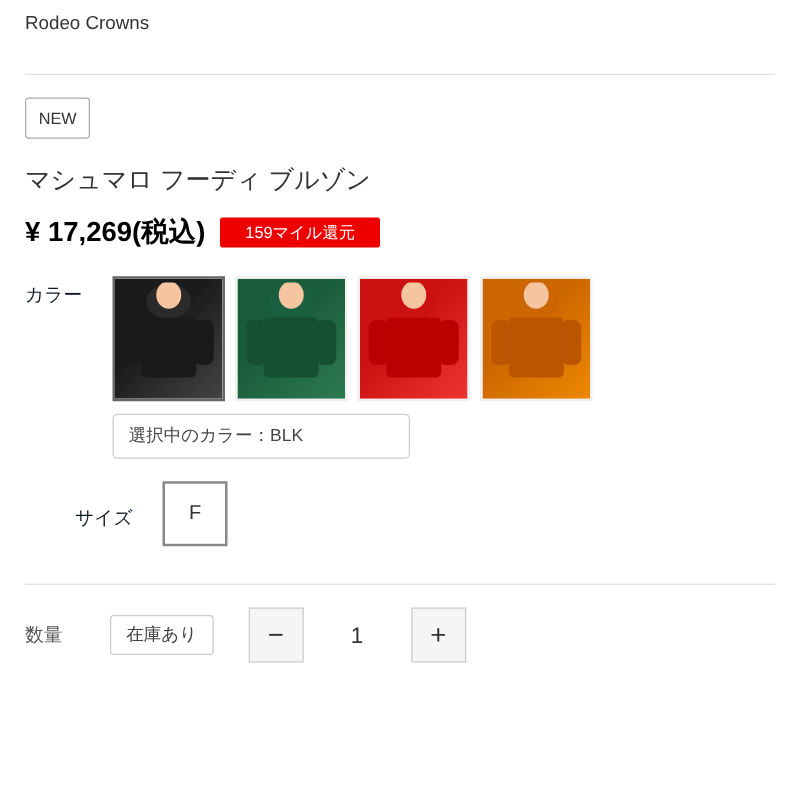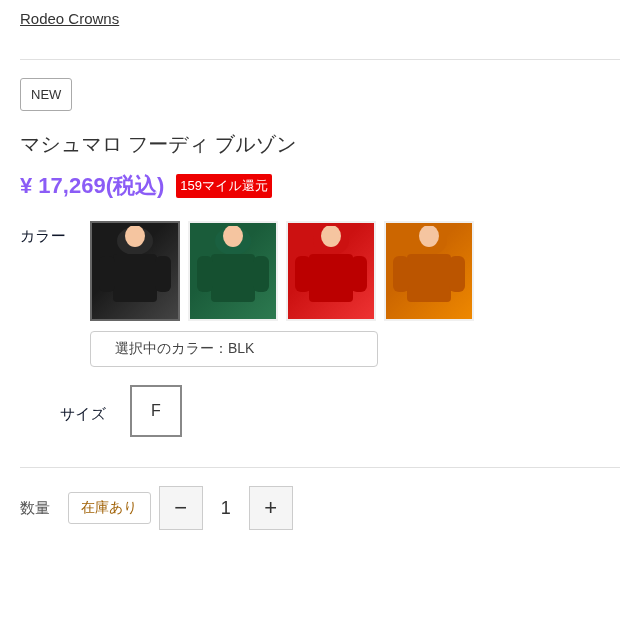--- a/index.html
+++ b/index.html
@@ -9,21 +9,20 @@
       width: 640px;
       min-height: 640px;
       padding: 10px 20px;
       color: #333;
     }
 
     .brand-link {
       display: inline-block;
       font-size: 15px;
       color: #333;
-      text-decoration: underline;
       margin-bottom: 14px;
       cursor: pointer;
     }
 
     .new-badge {
       display: inline-block;
       border: 1px solid #aaa;
       border-radius: 3px;
       padding: 8px 10px;
       font-size: 13px;
@@ -41,28 +40,28 @@
     .price-row {
       display: flex;
       align-items: center;
       gap: 12px;
       margin-bottom: 20px;
     }
 
     .price {
       font-size: 22px;
       font-weight: bold;
-      color: #8b5cf6;
+      color: #000000;
     }
 
     .miles-badge {
       background: #e00;
       color: #fff;
       font-size: 13px;
-      padding: 3px 4px;
+      padding: 3px 20px;
       border-radius: 2px;
     }
 
     .color-section {
       display: flex;
       align-items: flex-start;
       gap: 20px;
       margin-bottom: 10px;
     }
 
@@ -110,23 +109,23 @@
     .swatch-orange { background: linear-gradient(135deg, #cc6600 40%, #ee8800 100%); }
 
     .color-label-box {
       margin-left: 70px;
       margin-bottom: 18px;
     }
 
     .color-label-input {
       border: 1px solid #ccc;
       border-radius: 4px;
-      padding: 8px 24px;
+      padding: 8px 12px;
       font-size: 14px;
-      width: 288px;
+      width: 238px;
       color: #444;
       background: #fff;
     }
 
     .size-section {
       display: flex;
       align-items: center;
       gap: 20px;
       margin-bottom: 30px;
       margin-left: 40px;
@@ -140,36 +139,36 @@
       align-items: center;
       justify-content: center;
       font-size: 16px;
       cursor: pointer;
       color: #333;
     }
 
     .quantity-section {
       display: flex;
       align-items: center;
-      gap: 8px;
+      gap: 28px;
       margin-top: 10px;
     }
 
     .qty-label {
       font-size: 15px;
       color: #555;
       min-width: 40px;
     }
 
     .stock-badge {
       border: 1px solid #ccc;
       border-radius: 3px;
       padding: 6px 12px;
       font-size: 14px;
-      color: #a16207;
+      color: #404040;
     }
 
     .qty-btn {
       width: 44px;
       height: 44px;
       border: 1px solid #ccc;
       background: #f5f5f5;
       font-size: 22px;
       display: flex;
       align-items: center;

